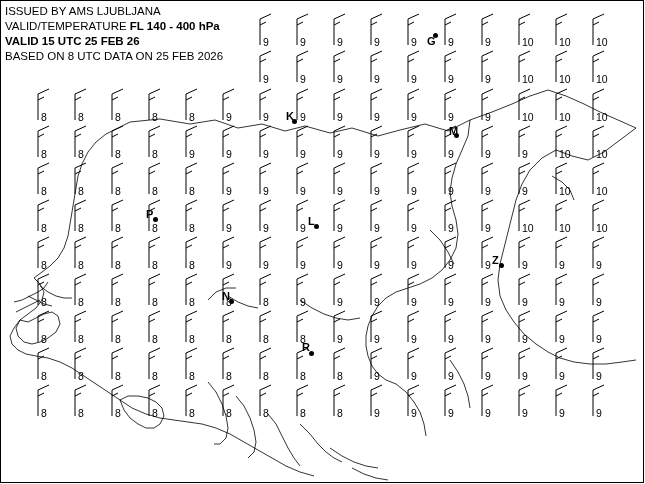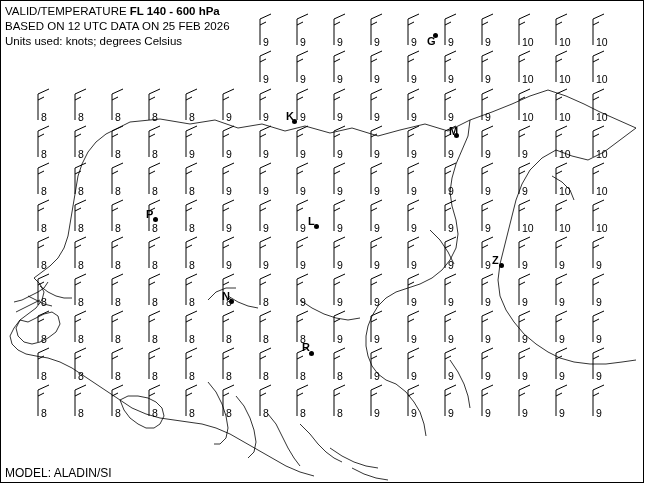--- a/index.html
+++ b/index.html
@@ -812,24 +812,22 @@
       <div class="station-dot" style="left: 153px; top: 217px;"></div>
       <div class="station-label" style="left: 492px; top: 254px;">Z</div>
       <div class="station-dot" style="left: 499px; top: 263px;"></div>
       <div class="station-label" style="left: 302px; top: 341px;">R</div>
       <div class="station-dot" style="left: 309px; top: 351px;"></div>
       <div class="station-label" style="left: 222px; top: 290px;">N</div>
       <div class="station-dot" style="left: 229px; top: 299px;"></div>
     </div>
 
   <div id="header">
+    <div>ISSUED BY AMS LJUBLJANA</div>
     <div>
-      <span>VALID/TEMPERATURE </span><span class="b">FL 140 - 600 hPa</span>
+      <span>VALID/TEMPERATURE </span><span class="b">FL 140 - 400 hPa</span>
     </div>
-    <div>BASED ON 12 UTC DATA ON 25 FEB 2026</div>
-    <div>Units used: knots; degrees Celsius</div>
+    <div class="b">VALID 15 UTC 25 FEB 26</div>
+    <div>BASED ON 8 UTC DATA ON 25 FEB 2026</div>
   </div>
 
-  <div id="footer">
-    <span>MODEL: ALADIN/SI</span>
-  </div>
 
 </div>
 
 </body></html>

